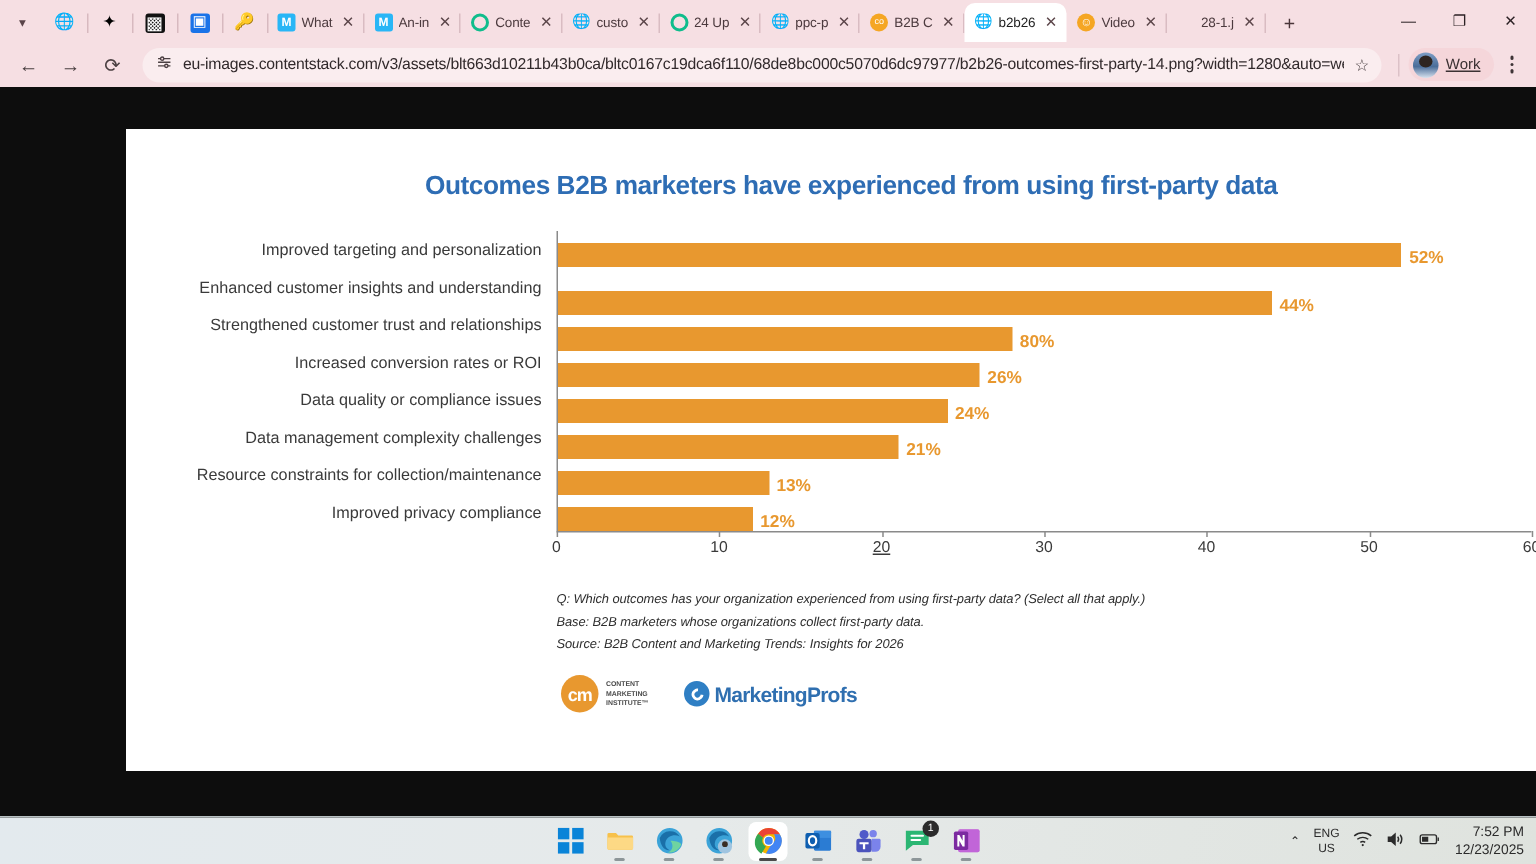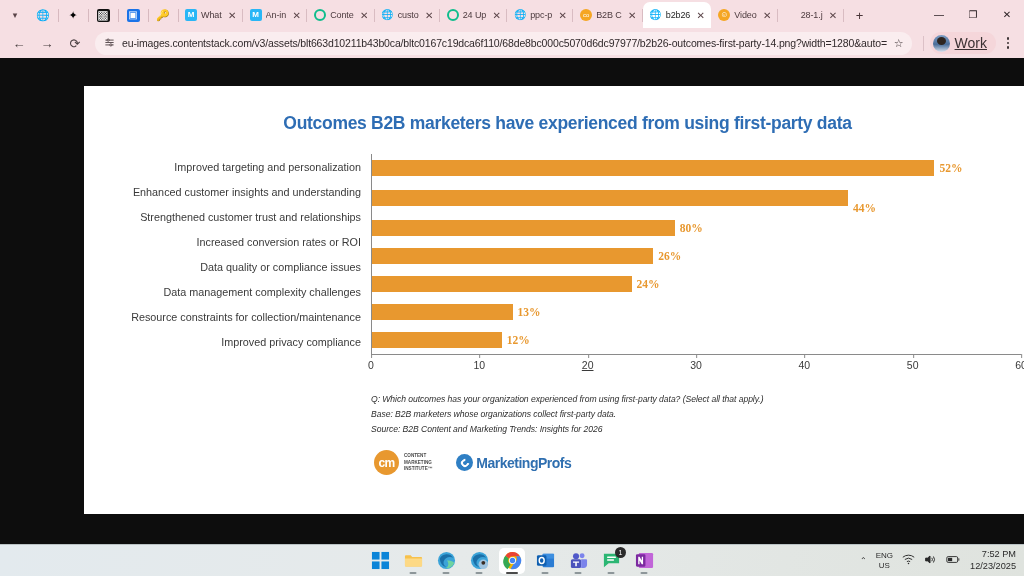--- a/index.html
+++ b/index.html
@@ -90,21 +90,21 @@
   }
   .avatar {
     width: 17px; height: 17px; border-radius: 50%; flex: 0 0 auto;
     background: linear-gradient(180deg,#7d9dc4 0%,#4a6d99 55%,#d8e2ee 100%);
     position: relative; overflow: hidden;
   }
   .avatar::after {
     content: ""; position: absolute; left: 4px; top: 2.5px; width: 9px; height: 8px;
     border-radius: 50%; background: #2e2520;
   }
-  .profile-label { font-size: 14px; color: #3b3133; text-decoration: underline; }
+  .profile-label { font-size: 10px; color: #3b3133; text-decoration: underline; }
   .kebab { width: 20px; flex: 0 0 auto; display: flex; flex-direction: column;
            align-items: center; gap: 2px; }
   .kebab i { width: 2.5px; height: 2.5px; border-radius: 50%; background: #3e3436; display: block; }
 
   
   .viewport { height: 486px; background: #0d0d0d; position: relative; }
   .imgcard {
     position: absolute; left: 84px; top: 28px; width: 967px; height: 428px;
     background: #fff;
   }
@@ -126,21 +126,21 @@
     padding-right: 10px;
     padding-left: 36px;
   }
   .cat-row span { font-size: 10.8px; color: #3a3a3a; white-space: nowrap; }
 
   .bars-area {
     position: absolute; left: 287px; top: 0; right: 30px; height: 200px;
     border-left: 1.5px solid #8a8a8a;
   }
   .bar-slot { height: 200px; display: flex; flex-direction: column; }
-  .bar-track { flex: 1 1 0; display: flex; align-items: center; font-family: Liberation Serif, serif; }
+  .bar-track { flex: 1 1 0; display: flex; align-items: flex-end; }
   .bar {
     height: 16px; background: #E8982F; flex: 0 0 auto;
   }
   .bar-val {
     font-size: 11.5px; font-weight: bold; color: #E8982F; margin-left: 5px;
     white-space: nowrap;
   }
 
   .axis {
     position: absolute; left: 287px; right: 30px; top: 200px; height: 22px;
@@ -375,20 +375,24 @@
                 <div class="bar" style="width: 46.6667%; background: rgb(232, 152, 47);"></div>
                 <span class="bar-val" style="color: rgb(232, 152, 47);">80%</span>
               </div>
               <div class="bar-track">
                 <div class="bar" style="width: 43.3333%; background: rgb(232, 152, 47);"></div>
                 <span class="bar-val" style="color: rgb(232, 152, 47);">26%</span>
               </div>
               <div class="bar-track">
                 <div class="bar" style="width: 40%; background: rgb(232, 152, 47);"></div>
                 <span class="bar-val" style="color: rgb(232, 152, 47);">24%</span>
+              </div>
+              <div class="bar-track">
+                <div class="bar" style="width: 35%; background: rgb(232, 152, 47);"></div>
+                <span class="bar-val" style="color: rgb(232, 152, 47);">21%</span>
               </div>
               <div class="bar-track">
                 <div class="bar" style="width: 21.6667%; background: rgb(232, 152, 47);"></div>
                 <span class="bar-val" style="color: rgb(232, 152, 47);">13%</span>
               </div>
               <div class="bar-track">
                 <div class="bar" style="width: 20%; background: rgb(232, 152, 47);"></div>
                 <span class="bar-val" style="color: rgb(232, 152, 47);">12%</span>
               </div>
             </div>

